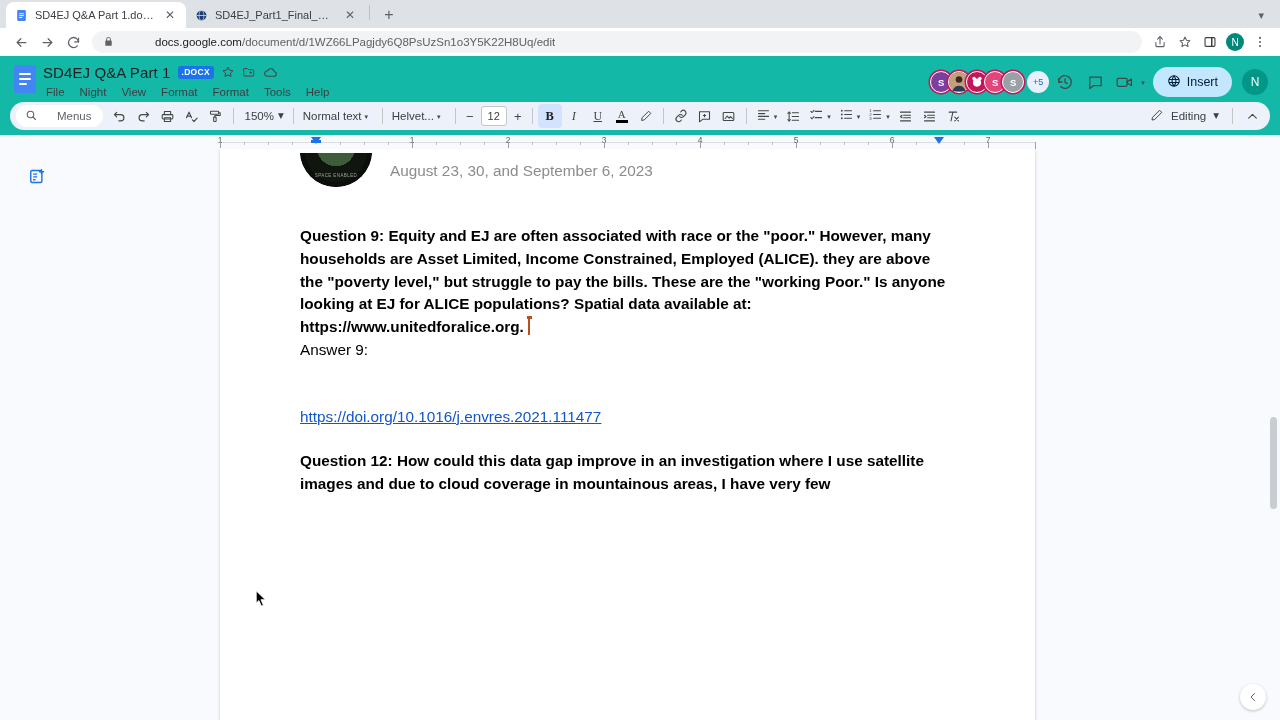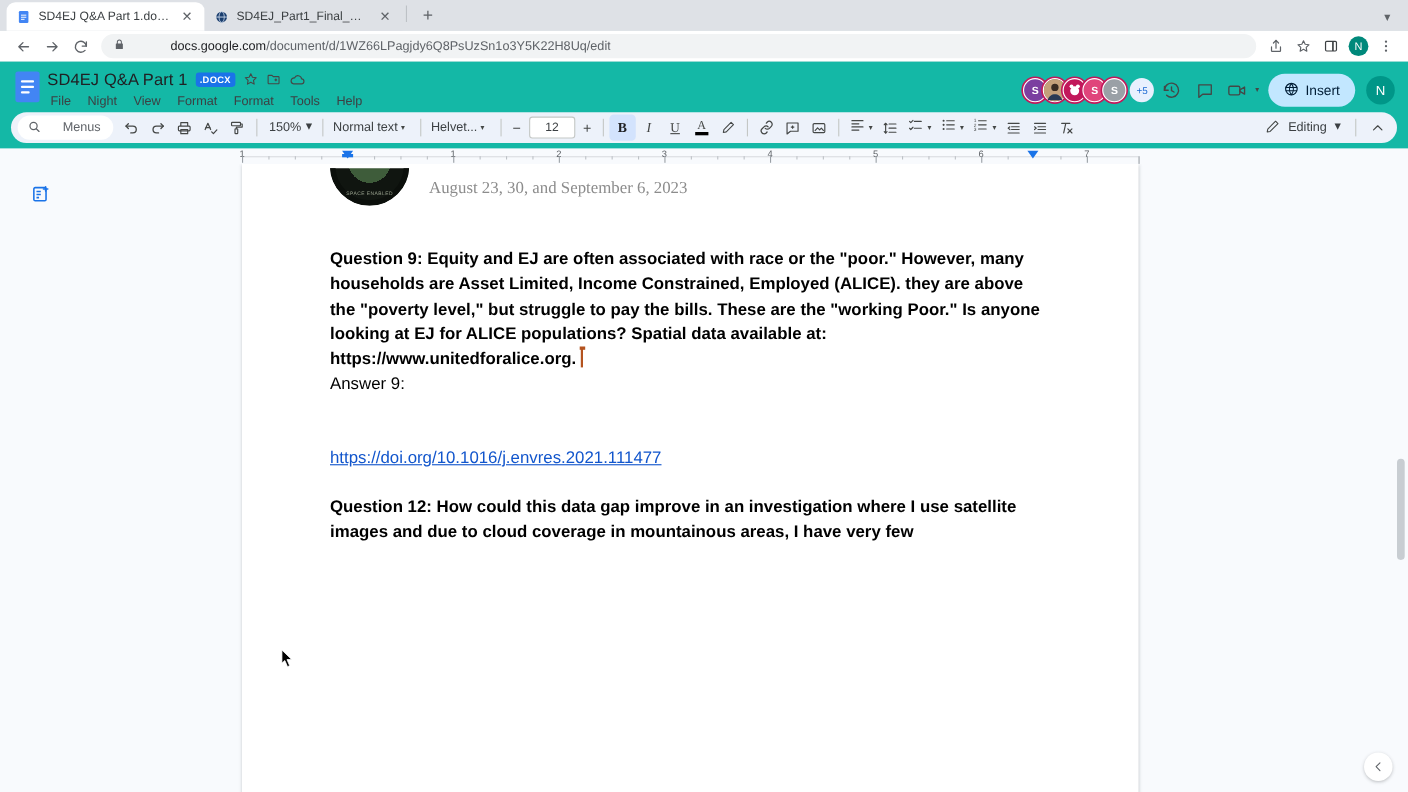--- a/index.html
+++ b/index.html
@@ -100,21 +100,21 @@
   .tsep { width:1px; height:16px; background:#c4c7c5; margin:0 5px; }
   .tdrop { display:flex; align-items:center; gap:3px; height:24px; padding:0 4px; color:#444746; }
   .tdrop span.lbl { font-size:11.5px; color:#3c4043; white-space:nowrap; }
   .caret { font-size:7px; color:#444746; line-height:1; }
   .zoom-box { display:flex; align-items:center; gap:4px; padding:0 4px 0 6px;text-align:center; }
   .zoom-box span { font-size:11.5px; color:#3c4043; }
   .style-box { width:78px; }
   .font-box { width:62px; }
   .fontsize-wrap { display:flex; align-items:center; gap:2px; }
   .fontsize-input {
-    width:42px; height:20px; border:1px solid #c4c7c5; border-radius:3px; background:#fff;
+    width:26px; height:20px; border:1px solid #c4c7c5; border-radius:3px; background:#fff;
     font-size:11px; color:#3c4043; text-align:center; line-height:18px;
   }
   .plusminus { width:18px; height:20px; display:flex; align-items:center; justify-content:center; color:#444746; font-size:13px; }
   .toolbar-right { margin-left:auto; display:flex; align-items:center; gap:2px; }
   .editing-pill { display:flex; align-items:center; gap:7px; padding:0 6px; height:24px; }
   .editing-pill span { font-size:11.5px; color:#3c4043; }
 
   
   .docs-body { flex:1; position:relative; background:#f8fafd; overflow:hidden; display:flex; flex-direction:column; min-height:0; }
   .ruler { height:14px; background:#f8fafd; position:relative; flex:none; }
@@ -145,21 +145,21 @@
   .logo-row { display:flex; align-items:flex-start; gap:18px; height:34px; overflow:hidden; margin-bottom:16px; }
   .seal {
     width:72px; height:72px; border-radius:50%; flex:none; margin-top:-38px;
     background:
       radial-gradient(circle at 50% 44%, #3e5c3a 0 36%, transparent 36%),
       #101510;
     position:relative; overflow:hidden;
   }
   .seal .ring { position:absolute; inset:0; border-radius:50%; border:5px solid #0b0f0b; }
   .seal .txt { position:absolute; left:0; right:0; bottom:7px; text-align:center; font-size:4.5px; color:#9aa38f; letter-spacing:.4px; }
-  .doc-date { font-size:15.3px; color:#8c8c8c; padding-top:7px;font-family:Liberation Serif, serif; }
+  .doc-date { font-size:15.3px; color:#8c8c8c; padding-top:7px; }
 
   .p { margin-bottom:0; }
   .spacer { height:22px; }
   .bold { font-weight:700; }
   .doclink { color:#1155cc; text-decoration:underline; }
   .collab-caret {
     display:inline-block; width:2px; height:17px; background:#b4531f; vertical-align:-3px;
     margin-left:4px; position:relative;
   }
   .collab-caret::before {

